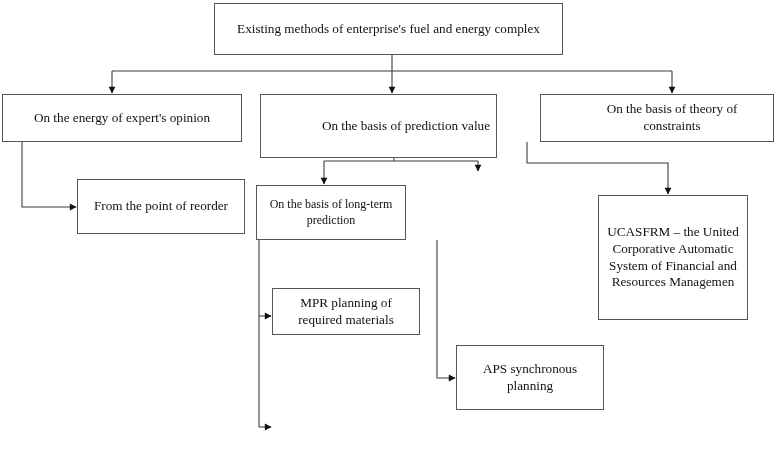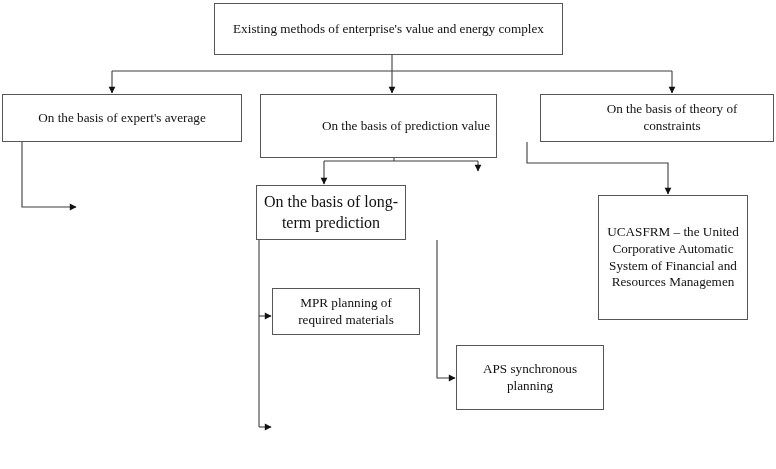--- a/index.html
+++ b/index.html
@@ -45,21 +45,21 @@
     display: block;
     width: 100%;
     white-space: pre-line;
   }
   .n-root      { left: 214px; top: 3px;   width: 349px; height: 52px; }
   .n-expert    { left: 2px;   top: 94px;  width: 240px; height: 48px; }
   .n-pred      { left: 260px; top: 94px;  width: 237px; height: 64px; text-align: right; }
   .n-theory    { left: 540px; top: 94px;  width: 234px; height: 48px; padding-left: 36px; }
   .n-reorder   { left: 77px;  top: 179px; width: 168px; height: 55px; }
   .n-long      { left: 256px; top: 185px; width: 150px; height: 55px;
-                 font-size: 16px; }
+                 font-size: 12px; }
   .n-short     { left: 425px; top: 172px; width: 146px; height: 68px; }
   .n-ucasfrm   { left: 598px; top: 195px; width: 150px; height: 125px; }
   .n-mpr-mat   { left: 272px; top: 288px; width: 148px; height: 47px; }
   .n-aps       { left: 456px; top: 345px; width: 148px; height: 65px; }
   .n-mpr-exp   { left: 272px; top: 398px; width: 148px; height: 55px; }
   .conn-line {
     fill: none;
     stroke: #3c3c3c;
     stroke-width: 1.1;
   }
@@ -98,35 +98,38 @@
     <path class="conn-line" d="M527,142 L527,163 L668,163 L668,194" marker-end="url(#ah-down)"></path>
 
     <path class="conn-line" d="M259,240 L259,427"></path>
     <path class="conn-line" d="M259,316 L271,316" marker-end="url(#ah-right)"></path>
     <path class="conn-line" d="M259,427 L271,427" marker-end="url(#ah-right)"></path>
 
     <path class="conn-line" d="M437,240 L437,378 L455,378" marker-end="url(#ah-right)"></path>
   </svg>
 
   <div class="node n-root">
-    <span class="label">Existing methods of enterprise's value and energy complex</span>
+    <span class="label">Existing methods of enterprise's fuel and energy complex</span>
   </div>
 
   <div class="node n-expert">
-    <span class="label">On the basis of expert's average</span>
+    <span class="label">On the energy of expert's opinion</span>
   </div>
 
   <div class="node n-pred">
     <span class="label">On the basis of prediction value</span>
   </div>
 
   <div class="node n-theory">
     <span class="label">On the basis of theory of constraints</span>
   </div>
 
+  <div class="node n-reorder">
+    <span class="label">From the point of reorder</span>
+  </div>
 
   <div class="node n-long">
     <span class="label">On the basis of long-term prediction</span>
   </div>
 
 
   <div class="node n-ucasfrm">
     <span class="label">UCASFRM – the United Corporative Automatic System of Financial and Resources Managemen</span>
   </div>
 

